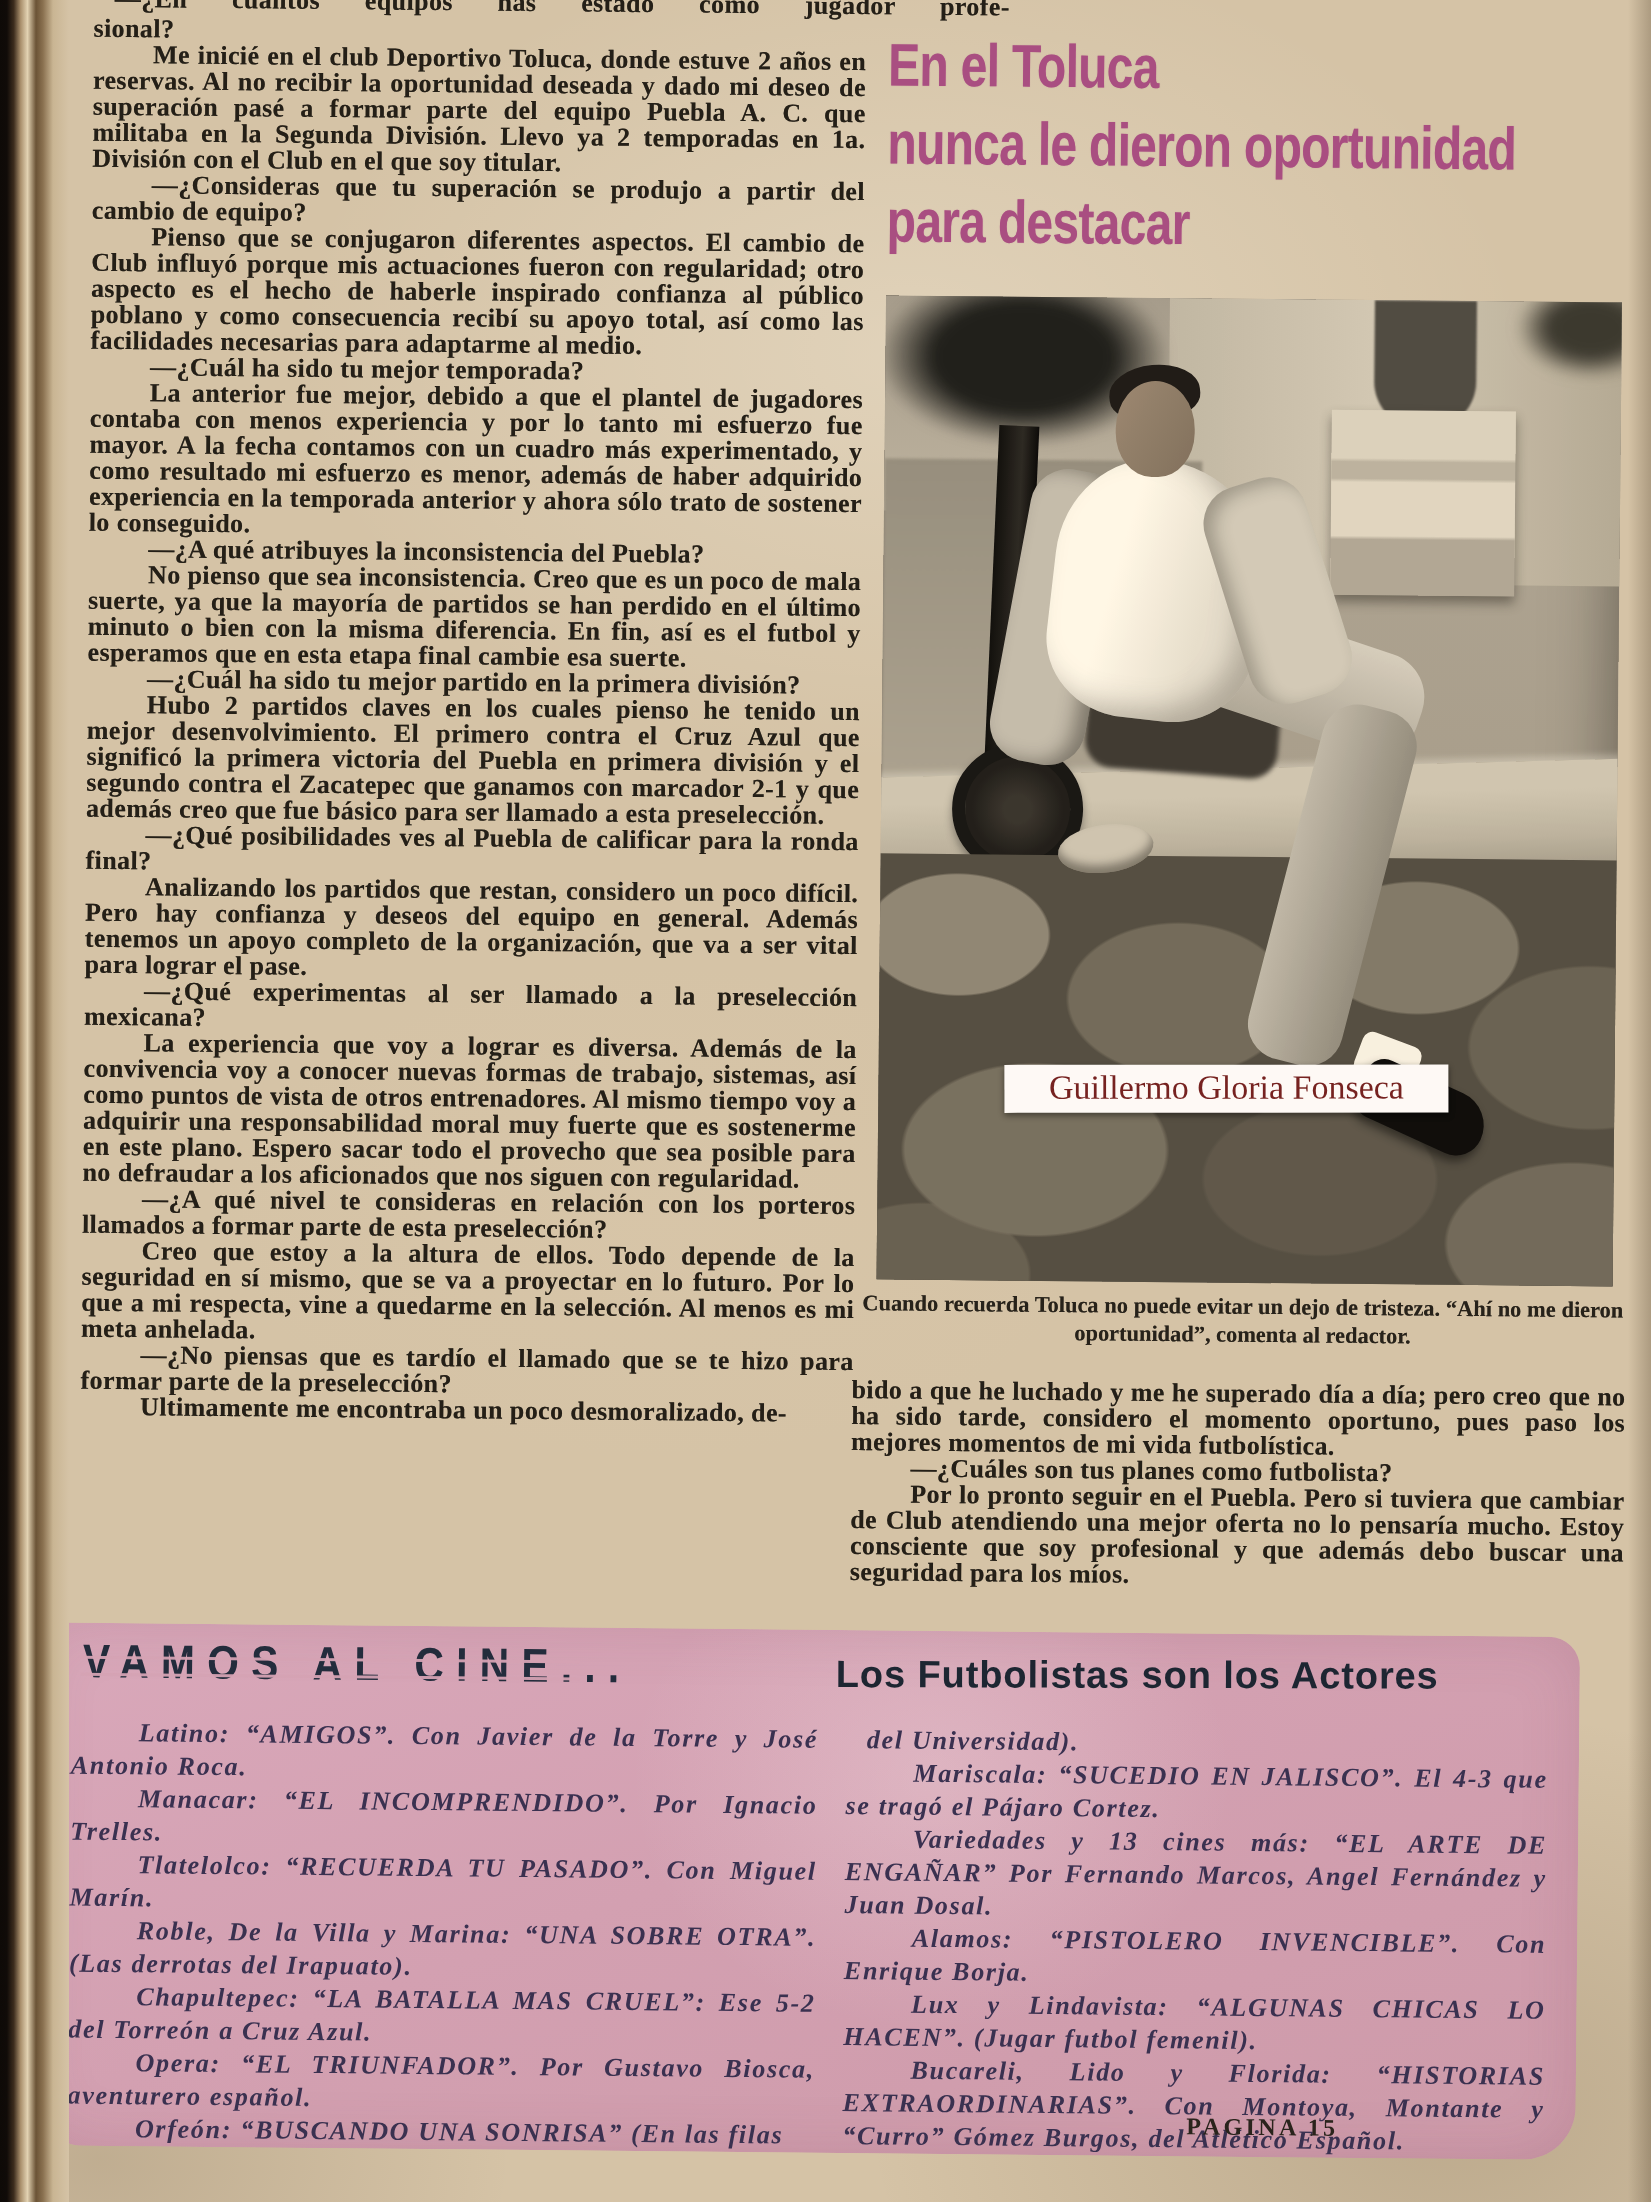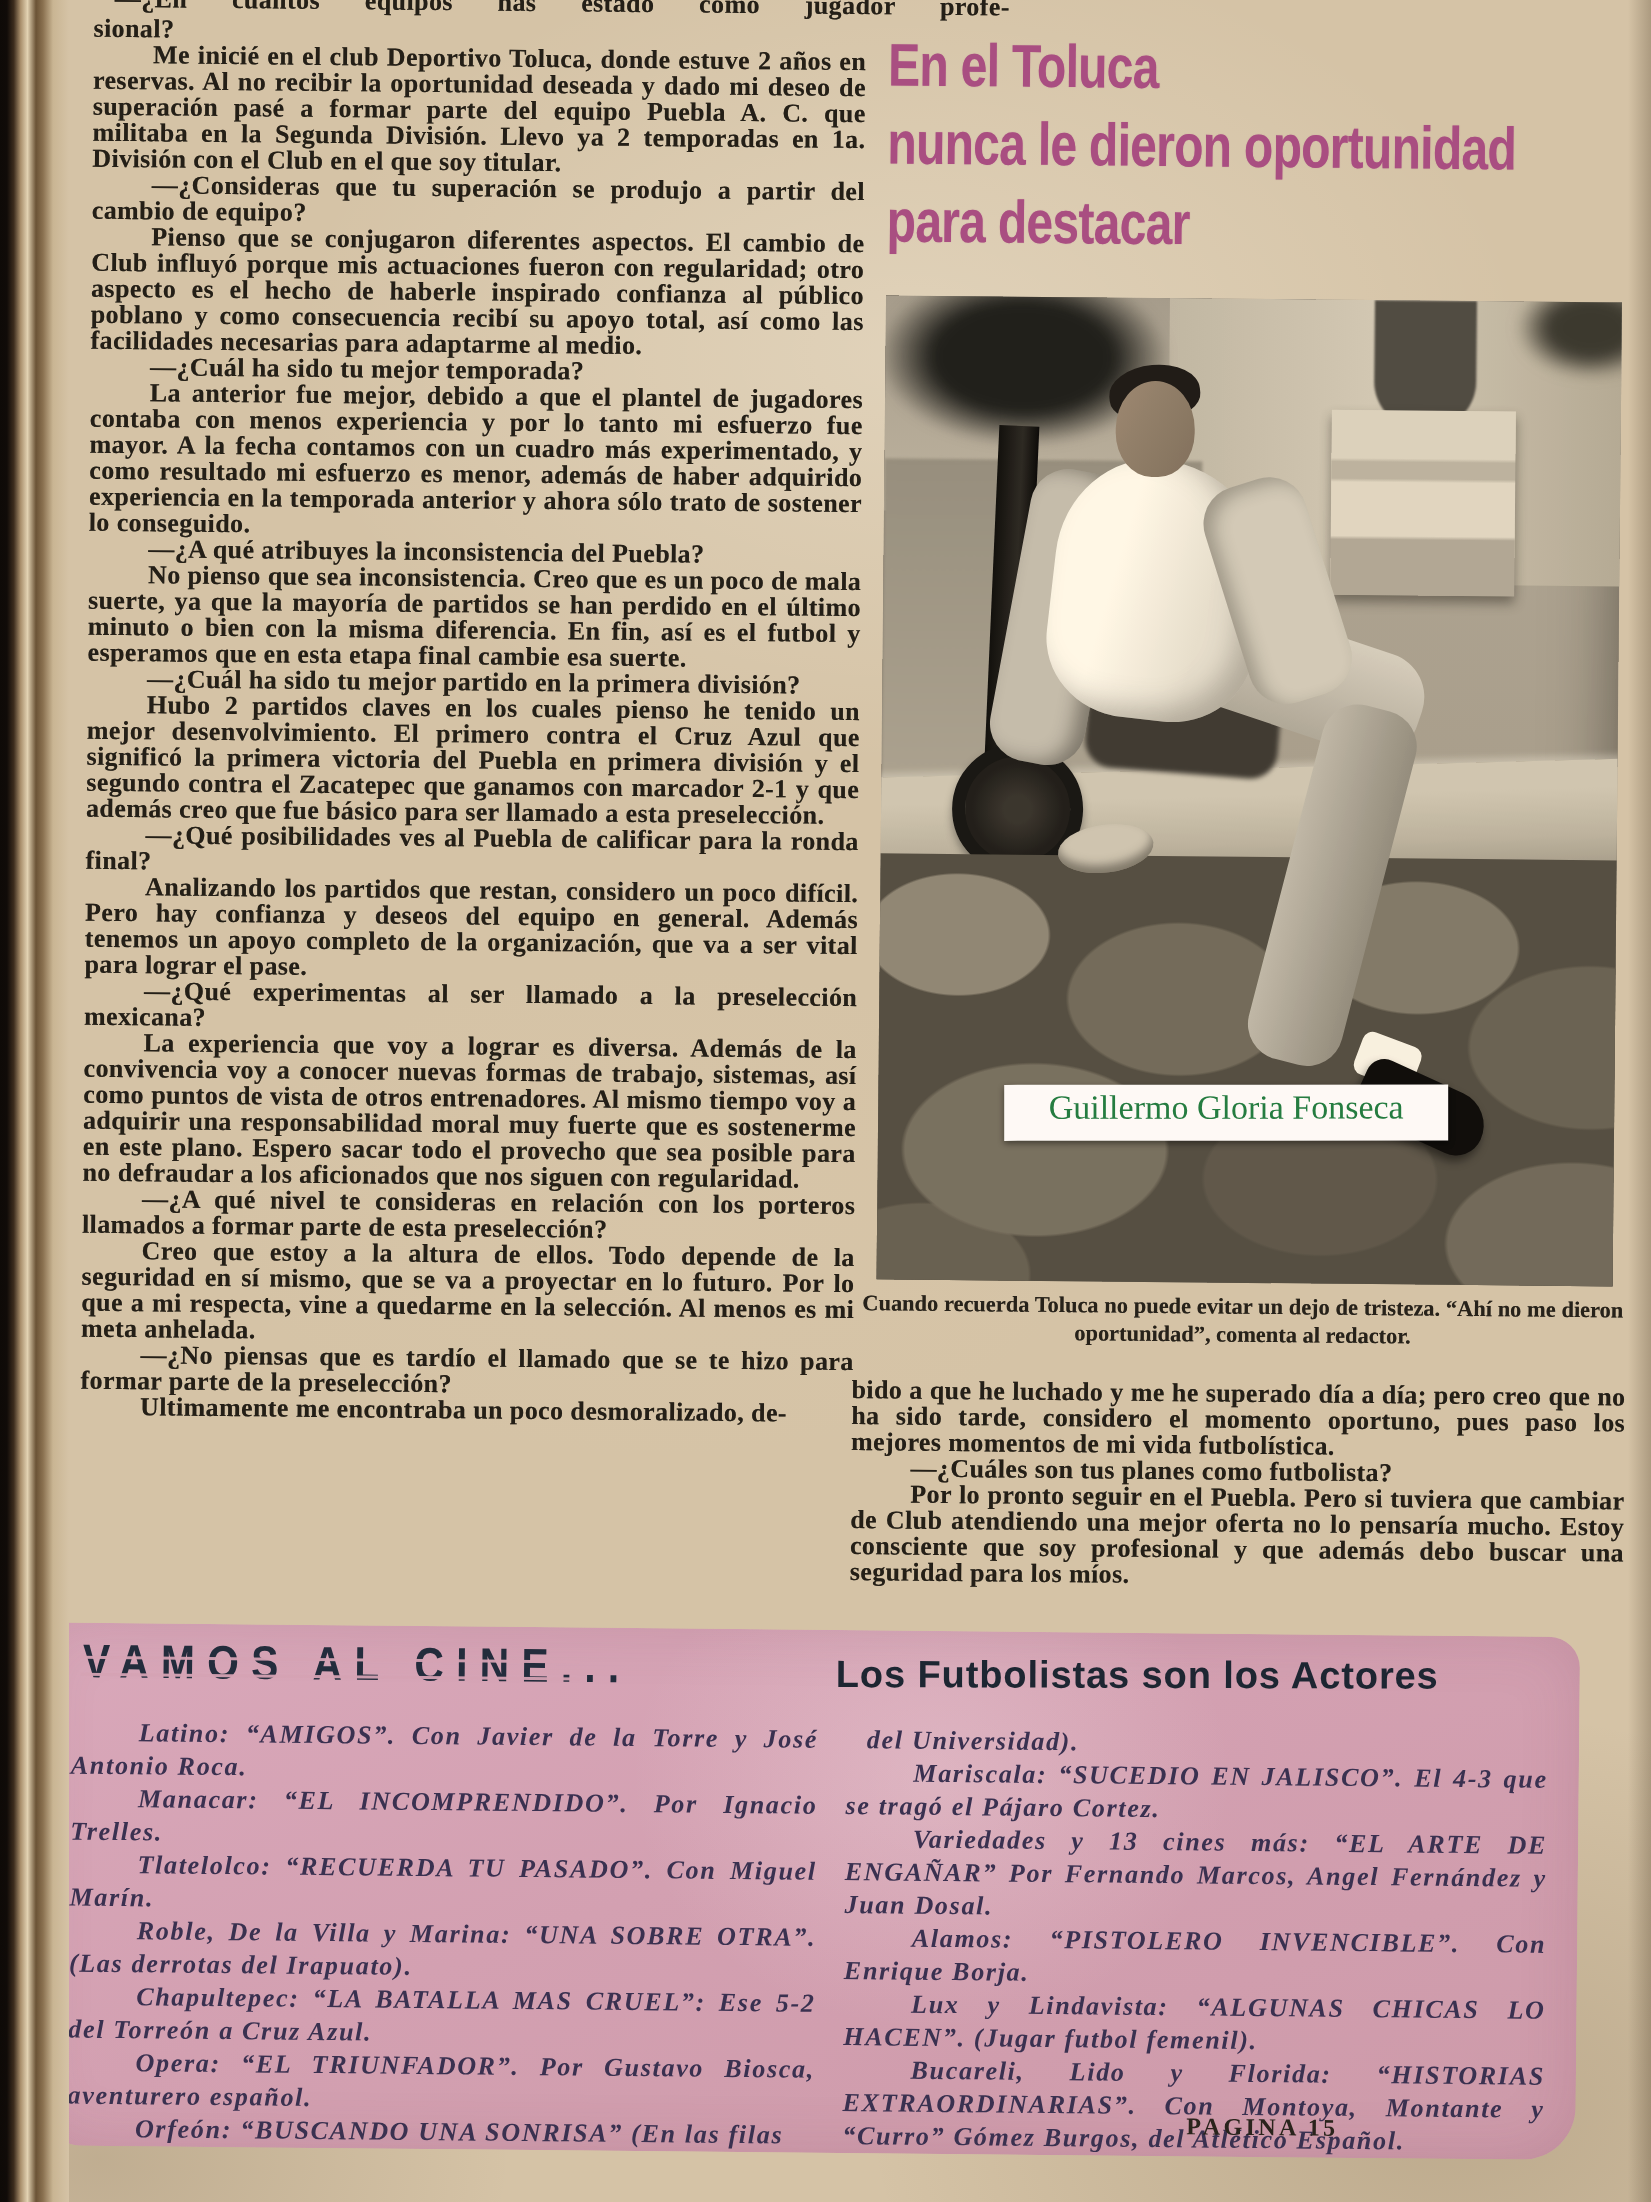--- a/index.html
+++ b/index.html
@@ -101,26 +101,25 @@
   .ph-thigh{left:282px;top:325px;width:262px;height:105px;transform:rotate(18deg);
     background:linear-gradient(180deg,#c9c4ba,#a6a196);border-radius:45px;}
   .ph-shin{left:404px;top:403px;width:96px;height:365px;transform:rotate(14deg);
     background:linear-gradient(90deg,#b5b0a5,#8d887d);border-radius:36px;}
   .ph-foot{left:177px;top:527px;width:96px;height:48px;transform:rotate(-8deg);
     background:#c3bcae;border-radius:50%;box-shadow:inset 0 -7.7px 9.5px rgba(50,45,38,0.5);}
   .ph-sock{left:478px;top:738px;width:62px;height:45px;transform:rotate(20deg);background:#e8e5dd;border-radius:10.3px;}
   .ph-shoe{left:478px;top:777px;width:132px;height:62px;transform:rotate(24deg);
     background:#12100d;border-radius:19px 36px 27.5px 19px;box-shadow:0 6px 9.5px rgba(0,0,0,0.45);}
   .namelabel{
-    position:absolute;left:126px;top:766px;width:444px;height:56px;
-    background:#eceef7;color:#15803d;
+    position:absolute;left:126px;top:766px;width:444px;height:48px;
+    background:#eceef7;color:#7f1d1d;
     font-family:"Liberation Serif",serif;font-size:34px;line-height:46px;text-align:center;
     box-shadow:0 2.6px 6px rgba(0,0,0,0.45);transform:rotate(-0.6deg);
     filter:none;
-    margin-top:20px;
   }
 
   .caption{
     position:absolute;left:874px;top:1285px;width:761px;
     font-family:"Liberation Serif",serif;font-weight:bold;font-size:22.4px;line-height:28px;
     color:#27221a;text-align:justify;text-align-last:center;
     text-shadow:0 0 0.4px rgba(39,34,26,0.5);
   }
 
   

